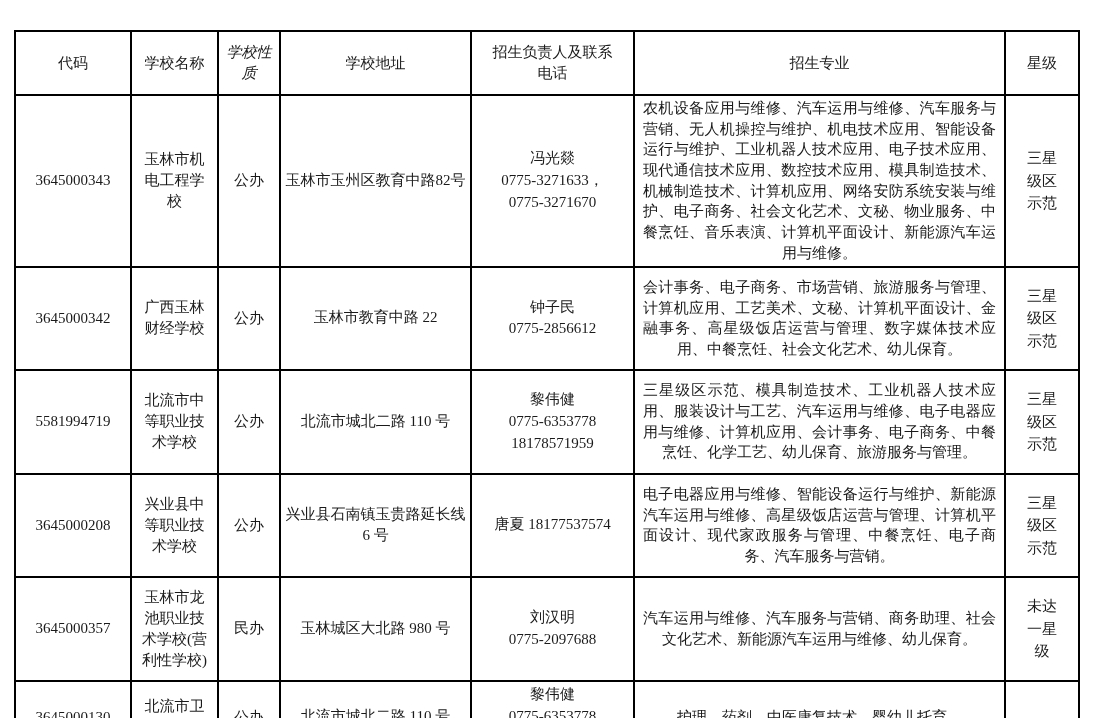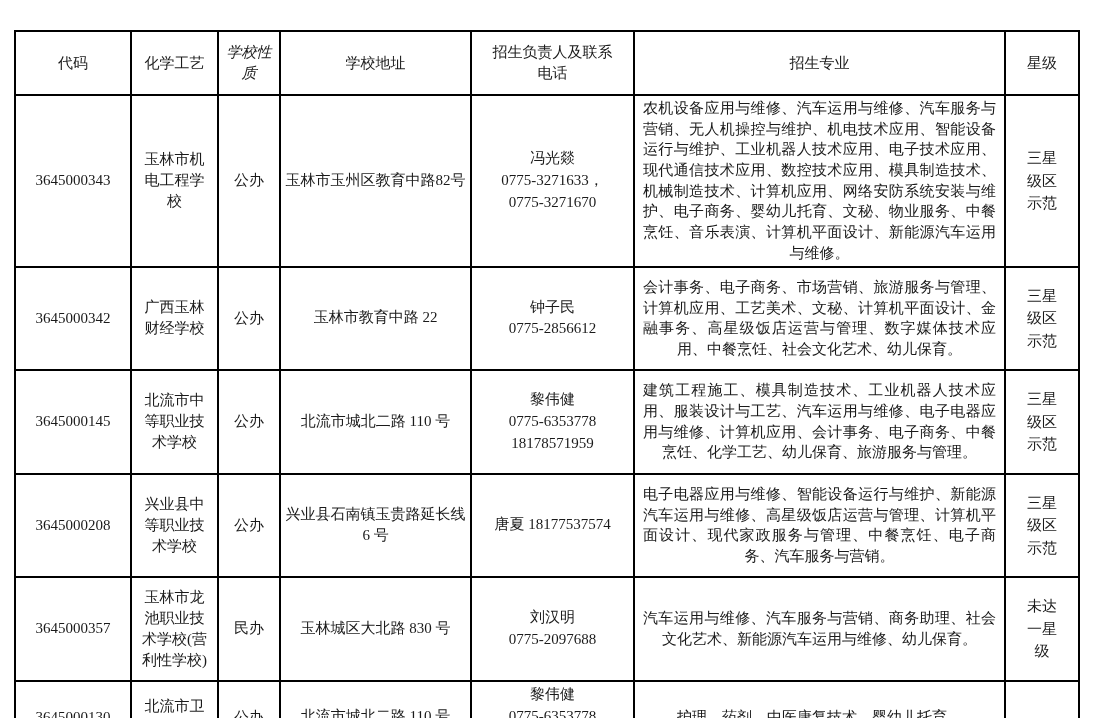--- a/index.html
+++ b/index.html
@@ -66,21 +66,21 @@
       <col style="width:163px">
       <col style="width:371px">
       <col style="width:74px">
     </colgroup>
     <tbody>
         <tr class="hdr">
       <th>
             <div>代码</div>
           </th>
       <th>
-            <div>化学工艺</div>
+            <div>学校名称</div>
           </th>
       <th>
             <div class="hdr-nature-inner">学校性质</div>
           </th>
       <th>
             <div>学校地址</div>
           </th>
       <th>
             <div class="hdr-contact-inner">招生负责人及联系电话</div>
           </th>
@@ -95,21 +95,21 @@
     <tr class="r0">
       <td>3645000343</td>
       <td>
             <div class="name-inner">玉林市机电工程学校</div>
           </td>
       <td>公办</td>
       <td class="address">玉林市玉州区教育中路82号</td>
       <td class="contact">冯光燚
 0775-3271633，
 0775-3271670</td>
-      <td class="majors">农机设备应用与维修、汽车运用与维修、汽车服务与营销、无人机操控与维护、机电技术应用、智能设备运行与维护、工业机器人技术应用、电子技术应用、现代通信技术应用、数控技术应用、模具制造技术、机械制造技术、计算机应用、网络安防系统安装与维护、电子商务、婴幼儿托育、文秘、物业服务、中餐烹饪、音乐表演、计算机平面设计、新能源汽车运用与维修。</td>
+      <td class="majors">农机设备应用与维修、汽车运用与维修、汽车服务与营销、无人机操控与维护、机电技术应用、智能设备运行与维护、工业机器人技术应用、电子技术应用、现代通信技术应用、数控技术应用、模具制造技术、机械制造技术、计算机应用、网络安防系统安装与维护、电子商务、社会文化艺术、文秘、物业服务、中餐烹饪、音乐表演、计算机平面设计、新能源汽车运用与维修。</td>
       <td>
             <div class="star-inner">三星级区示范</div>
           </td>
     </tr>
 
     <tr class="r1">
       <td>3645000342</td>
       <td>
             <div class="name-inner">广西玉林财经学校</div>
           </td>
@@ -117,30 +117,30 @@
       <td class="address">玉林市教育中路 22</td>
       <td class="contact">钟子民
 0775-2856612</td>
       <td class="majors">会计事务、电子商务、市场营销、旅游服务与管理、计算机应用、工艺美术、文秘、计算机平面设计、金融事务、高星级饭店运营与管理、数字媒体技术应用、中餐烹饪、社会文化艺术、幼儿保育。</td>
       <td>
             <div class="star-inner">三星级区示范</div>
           </td>
     </tr>
 
     <tr class="r2">
-      <td>3645000145</td>
+      <td>5581994719</td>
       <td>
             <div class="name-inner">北流市中等职业技术学校</div>
           </td>
       <td>公办</td>
       <td class="address">北流市城北二路 110 号</td>
       <td class="contact">黎伟健
 0775-6353778
 18178571959</td>
-      <td class="majors">建筑工程施工、模具制造技术、工业机器人技术应用、服装设计与工艺、汽车运用与维修、电子电器应用与维修、计算机应用、会计事务、电子商务、中餐烹饪、化学工艺、幼儿保育、旅游服务与管理。</td>
+      <td class="majors">三星级区示范、模具制造技术、工业机器人技术应用、服装设计与工艺、汽车运用与维修、电子电器应用与维修、计算机应用、会计事务、电子商务、中餐烹饪、化学工艺、幼儿保育、旅游服务与管理。</td>
       <td>
             <div class="star-inner">三星级区示范</div>
           </td>
     </tr>
 
     <tr class="r3">
       <td>3645000208</td>
       <td>
             <div class="name-inner">兴业县中等职业技术学校</div>
           </td>
@@ -152,21 +152,21 @@
             <div class="star-inner">三星级区示范</div>
           </td>
     </tr>
 
     <tr class="r4">
       <td>3645000357</td>
       <td>
             <div class="name-inner">玉林市龙池职业技术学校(营利性学校)</div>
           </td>
       <td>民办</td>
-      <td class="address">玉林城区大北路 830 号</td>
+      <td class="address">玉林城区大北路 980 号</td>
       <td class="contact">刘汉明
 0775-2097688</td>
       <td class="majors">汽车运用与维修、汽车服务与营销、商务助理、社会文化艺术、新能源汽车运用与维修、幼儿保育。</td>
       <td>
             <div class="star-inner">未达一星级</div>
           </td>
     </tr>
 
     <tr class="r5">
       <td>3645000130</td>

